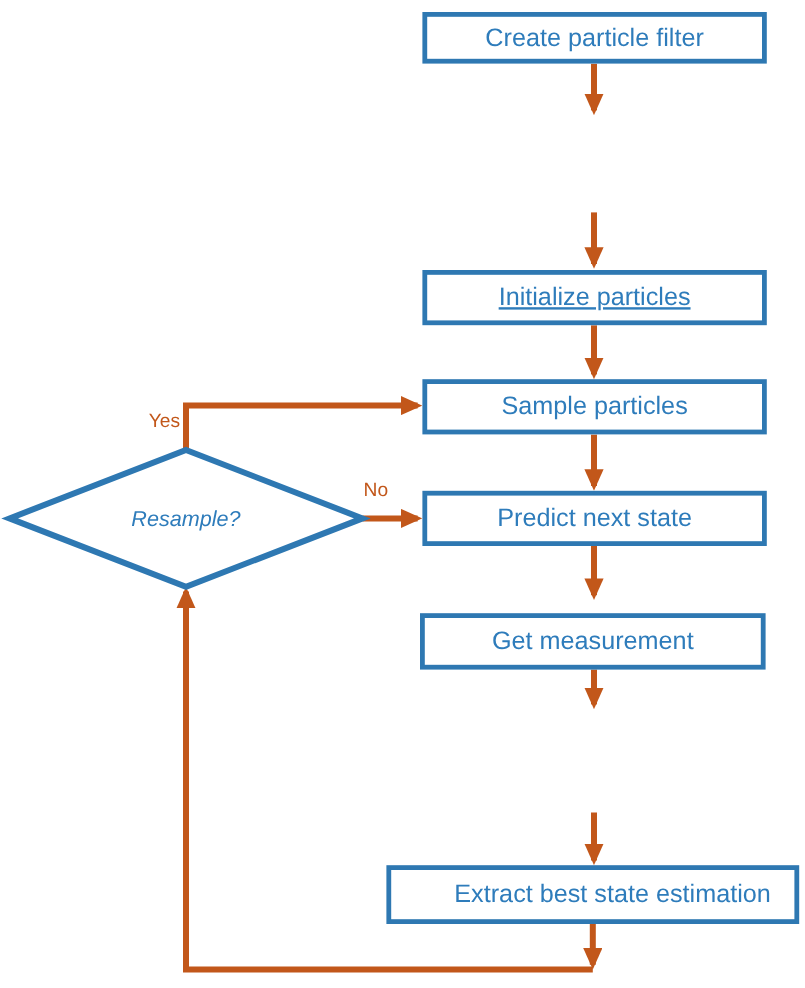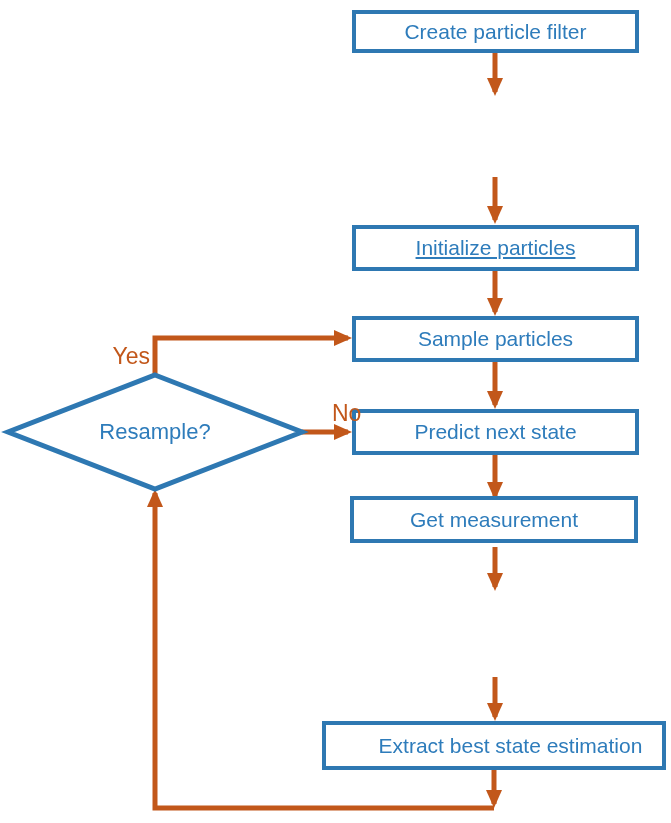--- a/index.html
+++ b/index.html
@@ -54,29 +54,30 @@
     position: absolute;
     left: 8px;
     top: 375px;
     width: 294px;
     height: 114px;
     display: flex;
     align-items: center;
     justify-content: center;
     text-align: left;
     color: var(--node-text-color);
-    font-size: 22px;
+    font-size: 18px;
+    font-style: italic;
   }
   .edge-label {
     position: absolute;
     color: var(--arrow-color);
-    font-size: 23px;
+    font-size: 16px;
   }
   .edge-label.yes { left: 104px; top: 343px; width: 46px; text-align: right; }
-  .edge-label.no  { left: 303px; top: 400px; width: 40px; text-align: left; margin-left: 29px; }
+  .edge-label.no  { left: 303px; top: 400px; width: 40px; text-align: left; }
 </style>
 </head>
 <body>
 
 <div class="canvas">
 
   <svg class="arrow-layer" viewBox="0 0 671 823" xmlns="http://www.w3.org/2000/svg">
     <defs>
       <marker id="ah" markerUnits="userSpaceOnUse" markerWidth="18" markerHeight="16" refX="14" refY="8" orient="auto">
         <path class="arrowhead" d="M0,0 L18,8 L0,16 Z"></path>
@@ -98,21 +99,21 @@
 
     <path class="arrow" d="M302,432 L348,432" marker-end="url(#ah)"></path>
 
     <polygon class="diamond-shape" points="155,375 302,432 155,489 8,432"></polygon>
   </svg>
 
   <div class="node" style="left:352px; top:10px;  width:287px; height:43px;">Create particle filter</div>
   <div class="node" style="left:352px; top:225px; width:287px; height:46px;text-decoration:underline;">Initialize particles</div>
   <div class="node" style="left:352px; top:409px; width:287px; height:46px;">Predict next state</div>
   <div class="node" style="left:352px; top:316px; width:287px; height:46px;">Sample particles</div>
-  <div class="node" style="left:350px; top:496px; width:288px; height:47px;">Get measurement</div>
+  <div class="node" style="left:350px; top:511px; width:288px; height:47px;">Get measurement</div>
   <div class="node" style="left:322px; top:721px; width:344px; height:49px;padding-left:33px;">Extract best state estimation</div>
 
   <div class="diamond-label">Resample?</div>
 
   <div class="edge-label yes">Yes</div>
   <div class="edge-label no">No</div>
 
 </div>
 
 </body></html>

